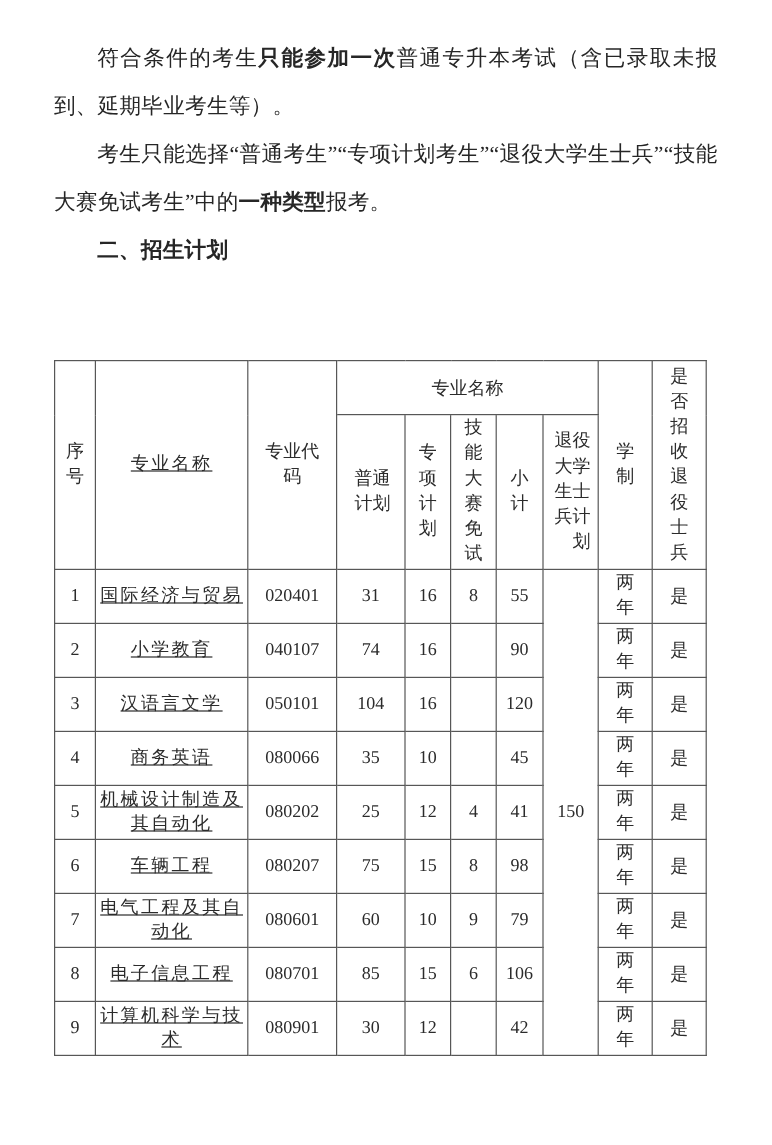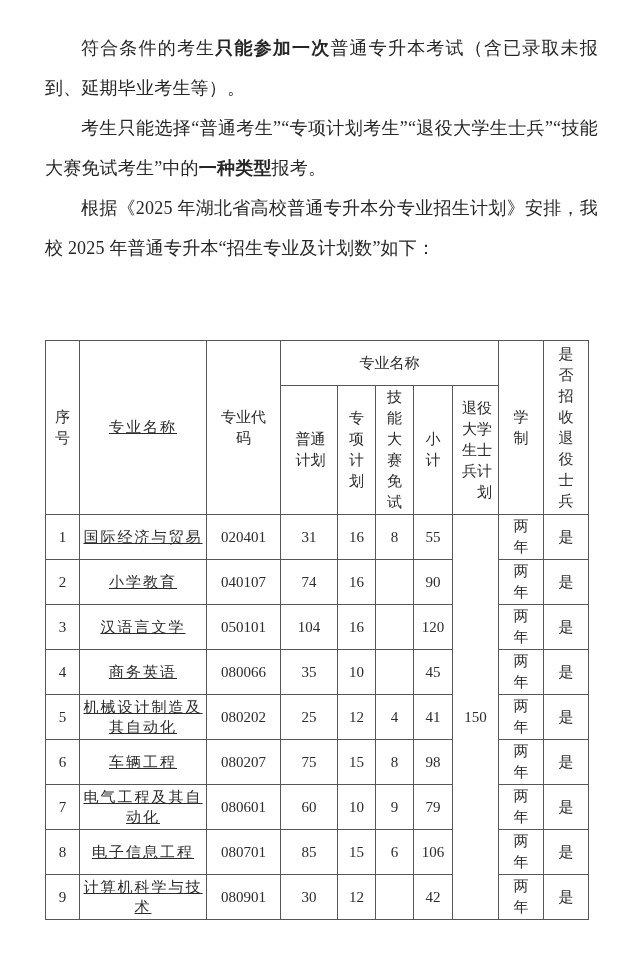--- a/index.html
+++ b/index.html
@@ -64,22 +64,22 @@
 </style>
 </head>
 <body>
 
 <div class="doc">
 
   <p class="para"><span>符合条件的考生</span><b>只能参加一次</b><span>普通专升本考试（含已录取未报到、延期毕业考生等）。</span></p>
 
   <p class="para"><span>考生只能选择“普通考生”“专项计划考生”“退役大学生士兵”“技能大赛免试考生”中的</span><b>一种类型</b><span>报考。</span></p>
 
-
-  <p class="para">根据《2025 年湖北省高校普通专升本分专业招生计划》安排，我校 2025 年普通专升本“招生专业及计划数”如下：</p>
+  <p class="para heading">二、招生计划</p>
+
 
   <table class="plan">
     <colgroup>
       <col style="width:34px">
         <col style="width:127px">
         <col style="width:74px">
       <col style="width:57px">
         <col style="width:38px">
         <col style="width:38px">
       <col style="width:39px">

